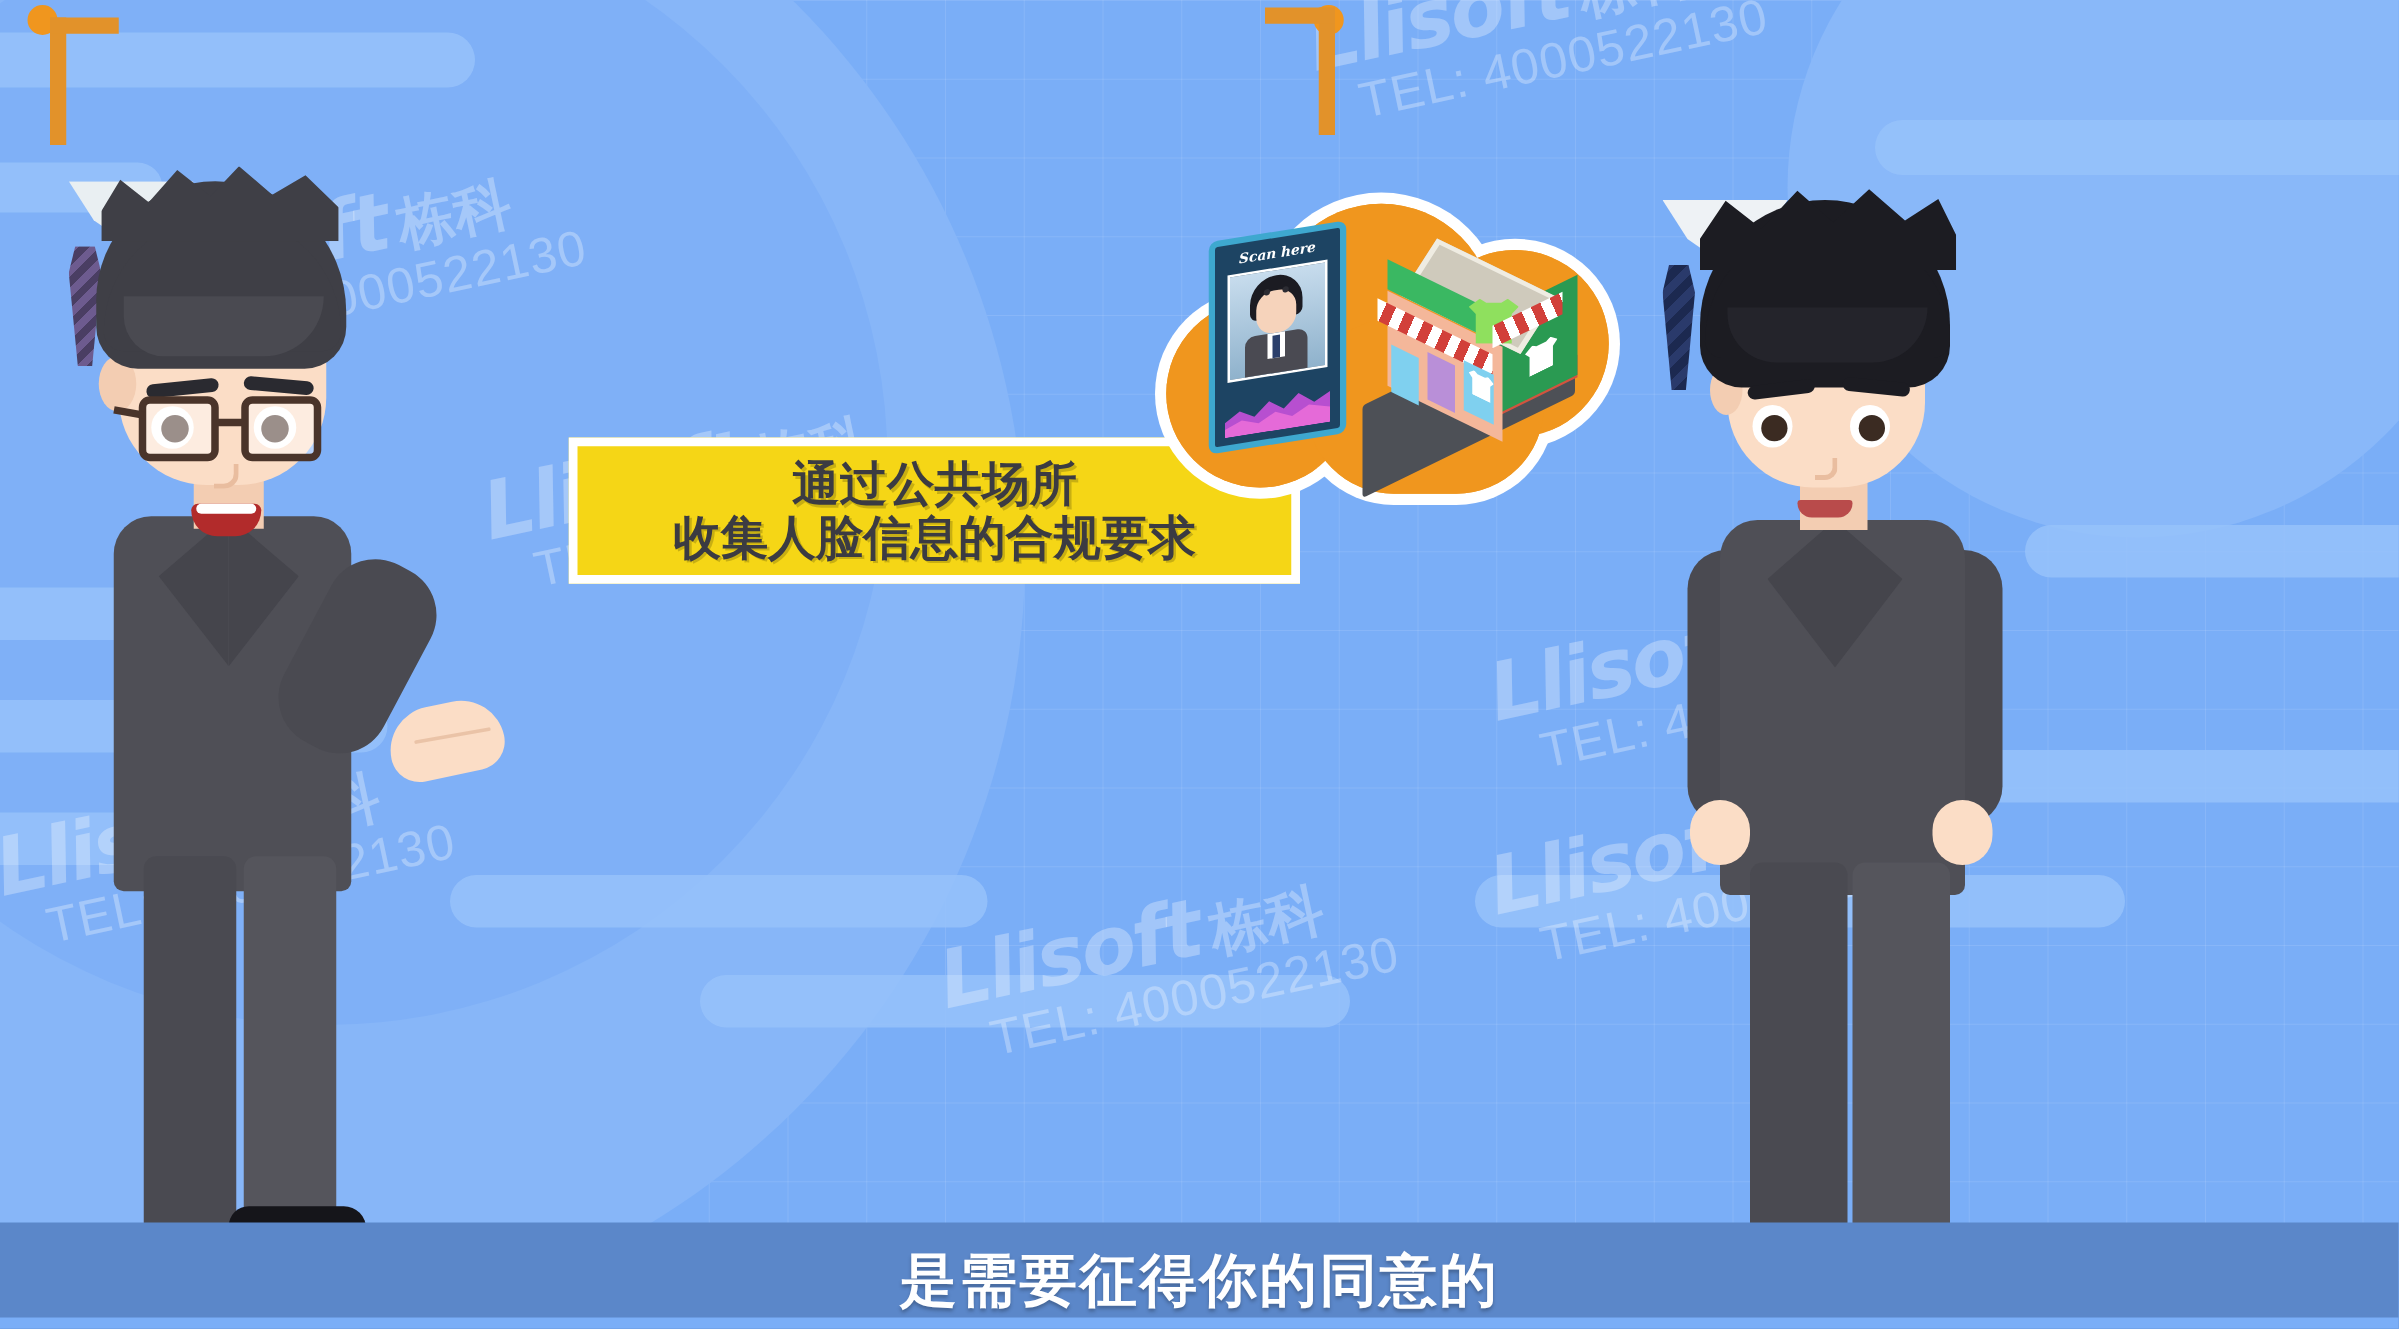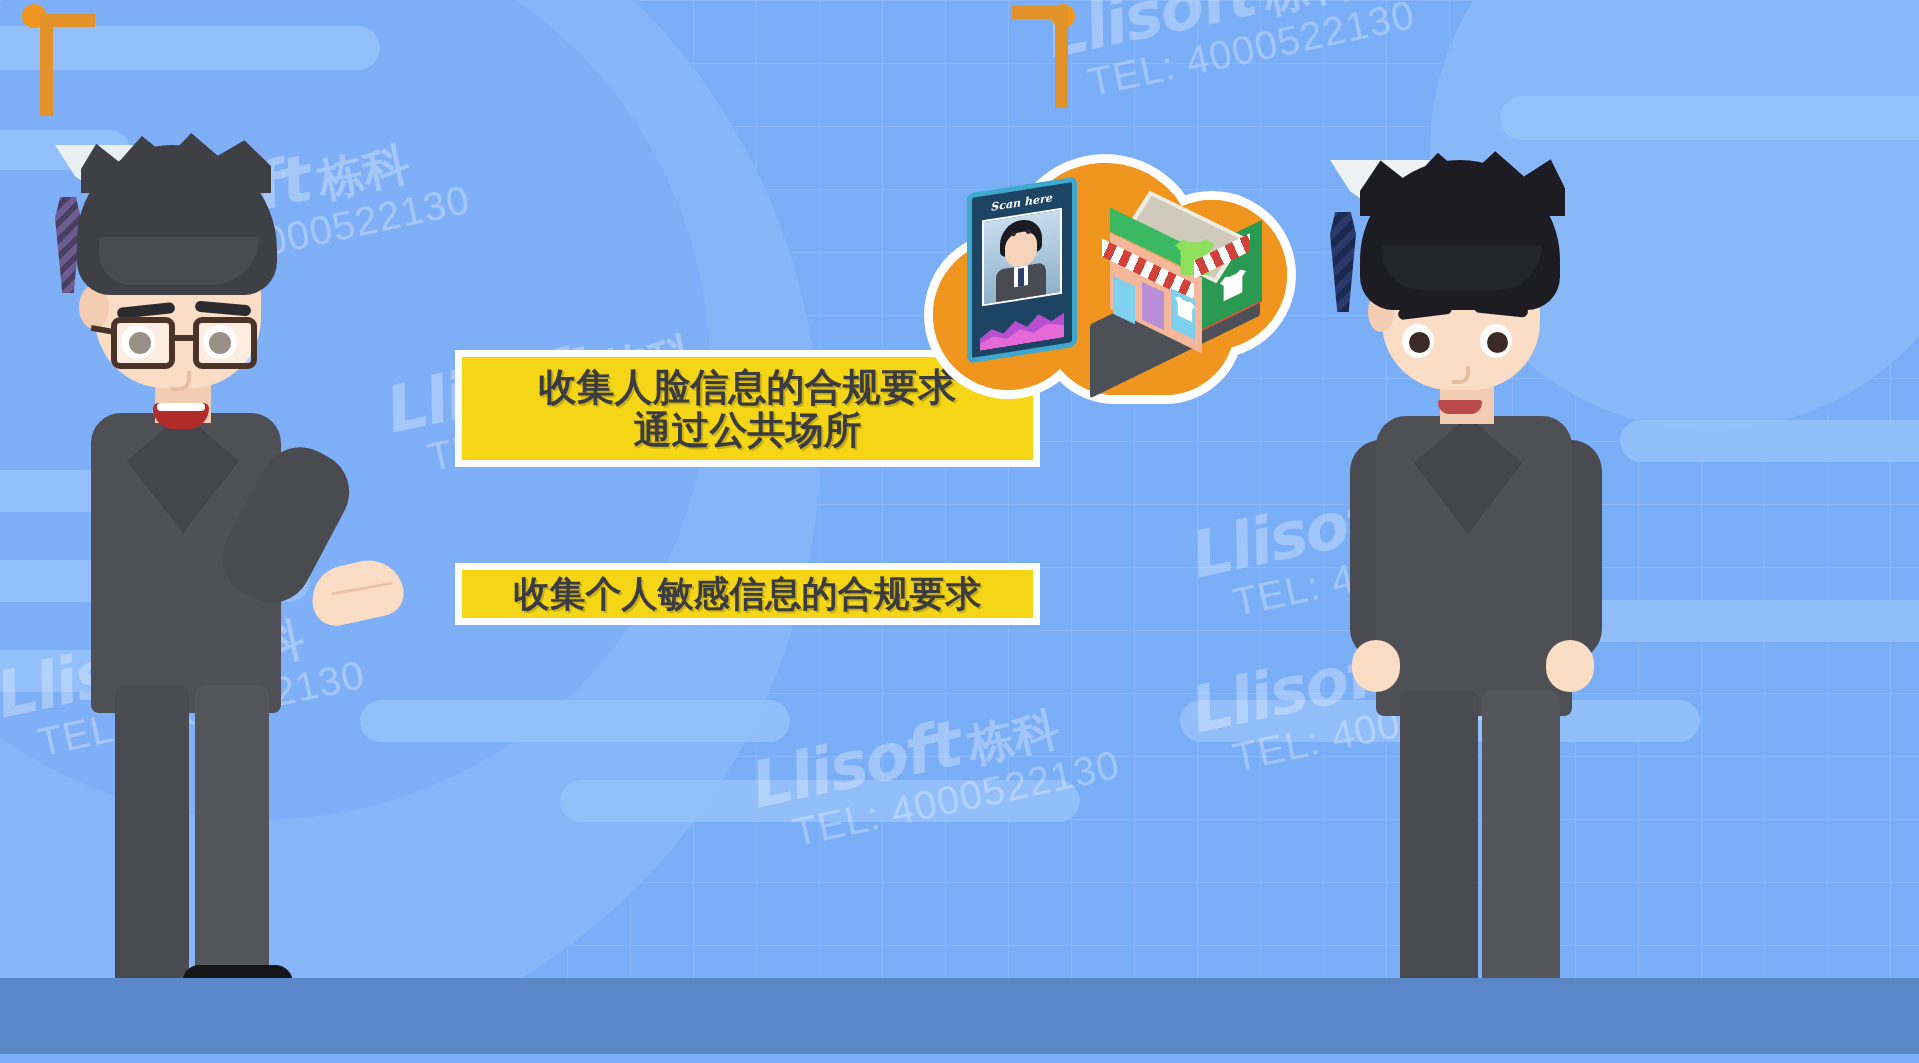--- a/index.html
+++ b/index.html
@@ -299,27 +299,24 @@
   </div>
 
   <div class="dot dot-l"></div>
   <div class="dot dot-r"></div>
   <div class="bracket br-l-v"></div>
   <div class="bracket br-l-h"></div>
   <div class="bracket br-r-v"></div>
   <div class="bracket br-r-h"></div>
 
   <div class="callout callout-1">
+    <span>通过公共场所</span>
     <span>收集人脸信息的合规要求</span>
-    <span>通过公共场所</span>
-  </div>
-
-  <div class="callout callout-2">
-    <span>收集个人敏感信息的合规要求</span>
-  </div>
+  </div>
+
 
   <div class="cloud-wrap">
     <div class="cloud-lobe cl1"></div>
     <div class="cloud-lobe cl2"></div>
     <div class="cloud-lobe cl3"></div>
     <div class="cloud-lobe cl4"></div>
     <div class="cloud-fill cf1"></div>
     <div class="cloud-fill cf2"></div>
     <div class="cloud-fill cf3"></div>
     <div class="cloud-fill cf4"></div>
@@ -420,14 +417,15 @@
     <div class="cr-brow r"></div>
     <div class="cr-eye l"></div>
     <div class="cr-eye r"></div>
     <div class="cr-pupil l"></div>
     <div class="cr-pupil r"></div>
     <div class="cr-nose"></div>
     <div class="cr-mouth"></div>
   </div>
 
   <div class="subtitle-bar"></div>
+  <div class="subtitle-text">是需要征得你的同意的</div>
 
 </div>
 
 </body></html>

